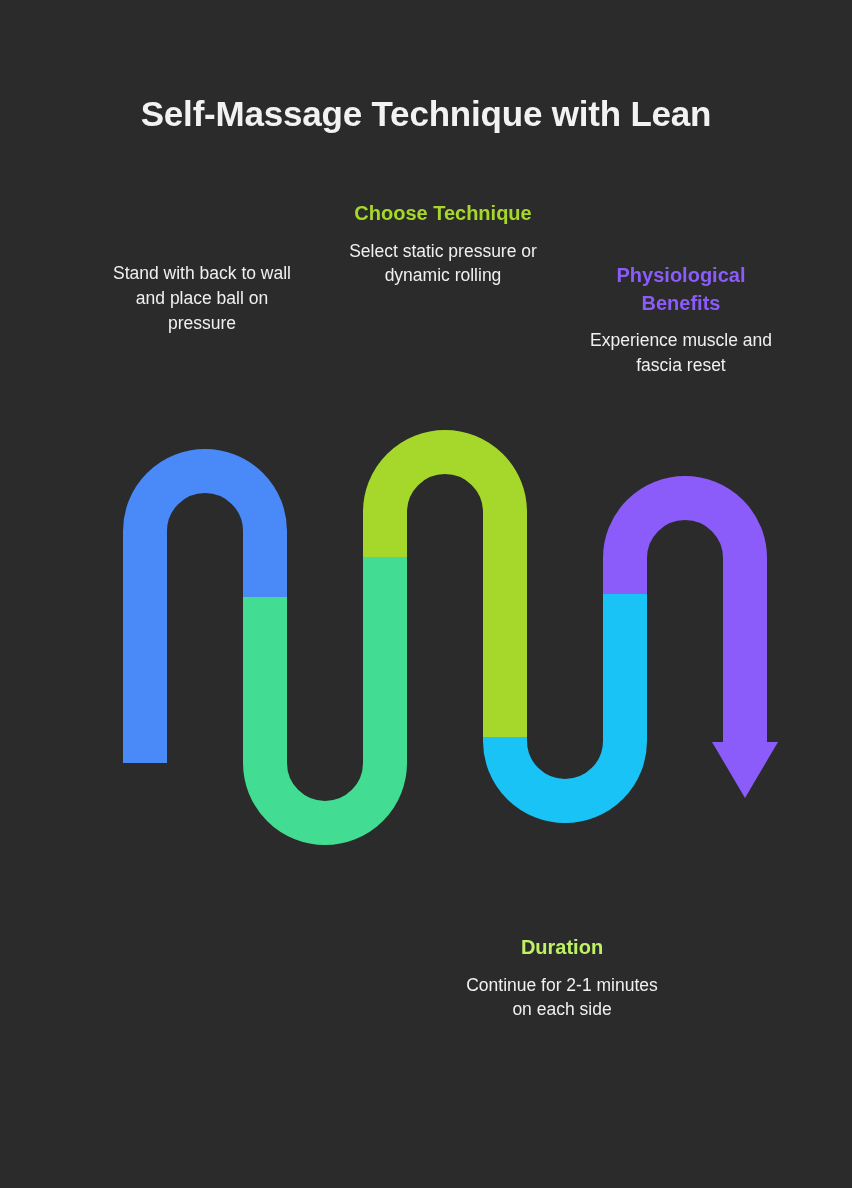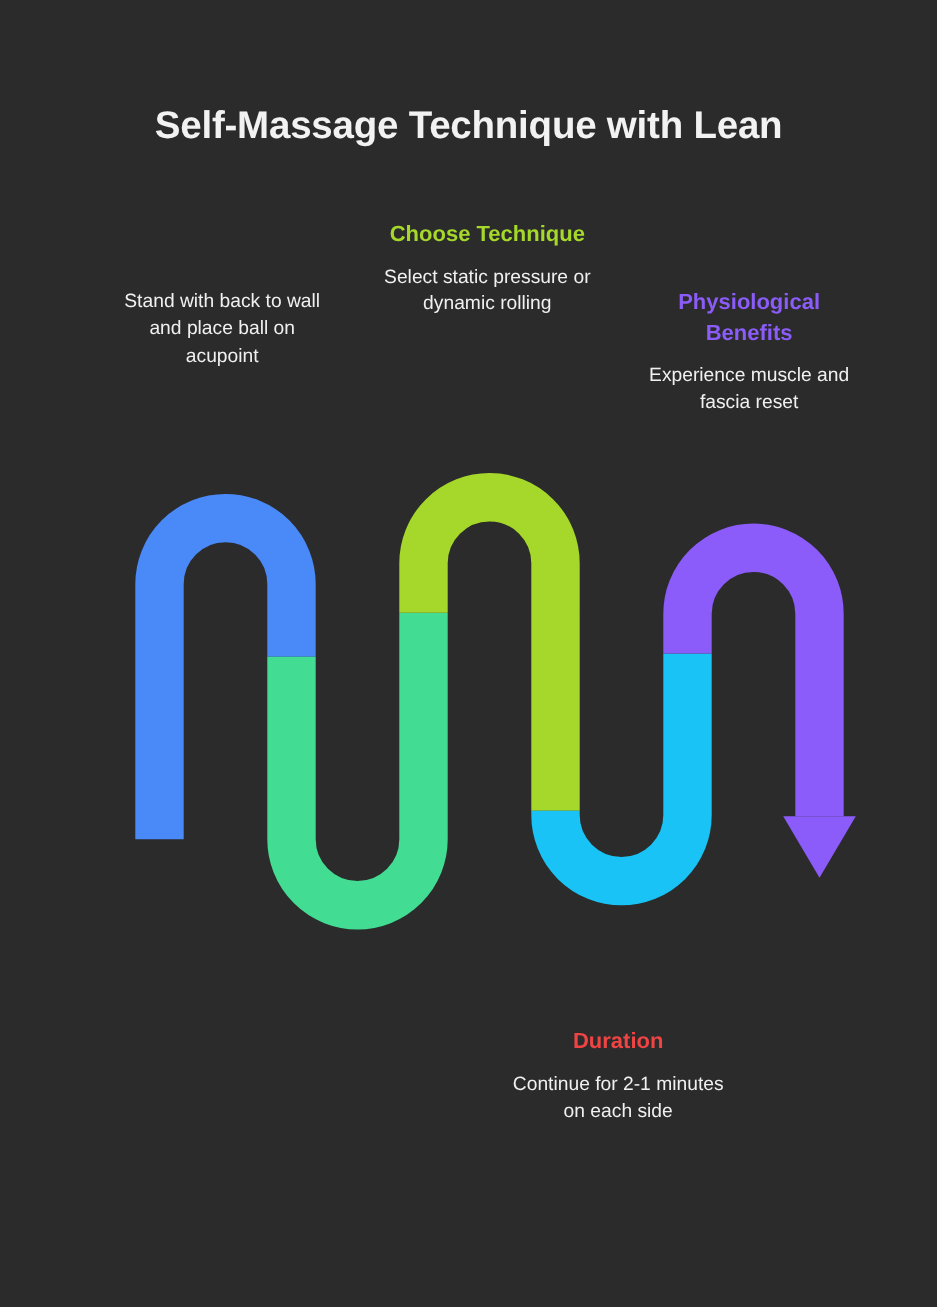--- a/index.html
+++ b/index.html
@@ -73,32 +73,32 @@
       <path id="seg-0" fill="none" stroke-linecap="butt" stroke-width="44" d="M 145 763 L 145 531 A 60 60 0 0 1 265 531 L 265 597" stroke="#4a89f8"></path>
       <path id="seg-1" fill="none" stroke-linecap="butt" stroke-width="44" d="M 265 597 L 265 763 A 60 60 0 0 0 385 763 L 385 557" stroke="#42dd93"></path>
       <path id="seg-2" fill="none" stroke-linecap="butt" stroke-width="44" d="M 385 557 L 385 512 A 60 60 0 0 1 505 512 L 505 737" stroke="#a5d82a"></path>
       <path id="seg-3" fill="none" stroke-linecap="butt" stroke-width="44" d="M 505 737 L 505 741 A 60 60 0 0 0 625 741 L 625 594" stroke="#19c3f5"></path>
       <path id="seg-4" fill="none" stroke-linecap="butt" stroke-width="44" d="M 625 594 L 625 558 A 60 60 0 0 1 745 558 L 745 742" stroke="#8b5cf9"></path>
     </g>
     <polygon id="arrow-head" points="712,742 778,742 745,798" fill="#8b5cf9"></polygon>
   </svg>
 
   <div class="step-block" id="step-positioning">
-    <div class="step-desc">Stand with back to wall and place ball on acupoint</div>
+    <div class="step-desc">Stand with back to wall and place ball on pressure</div>
   </div>
 
   <div class="step-block" id="step-benefits">
     <div class="step-title" style="color: rgb(139, 92, 249);">Physiological Benefits</div>
     <div class="step-desc">Experience muscle and fascia reset</div>
   </div>
 
   <div class="step-block" id="step-technique">
     <div class="step-title" style="color: rgb(165, 216, 42);">Choose Technique</div>
     <div class="step-desc">Select static pressure or dynamic rolling</div>
   </div>
 
 
   <div class="step-block" id="step-duration">
-    <div class="step-title" style="color: #ef4444; text-align: center;">Duration</div>
+    <div class="step-title" style="color: #bef264; text-align: center;">Duration</div>
     <div class="step-desc">Continue for 2-1 minutes on each side</div>
   </div>
 
 </div>
 
 </body></html>

